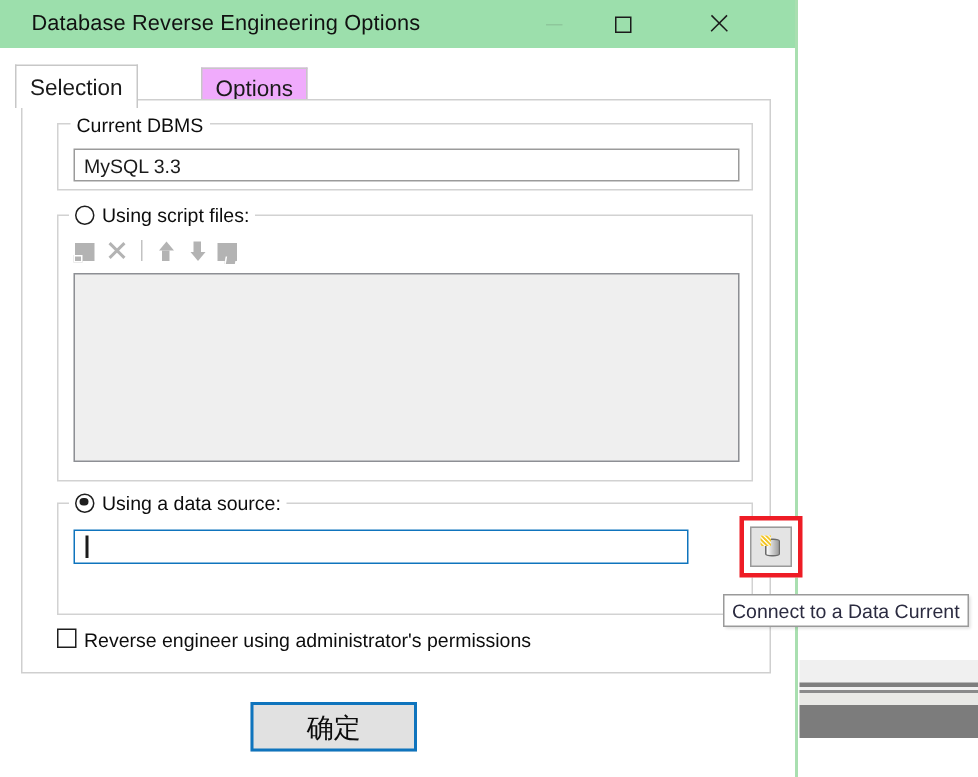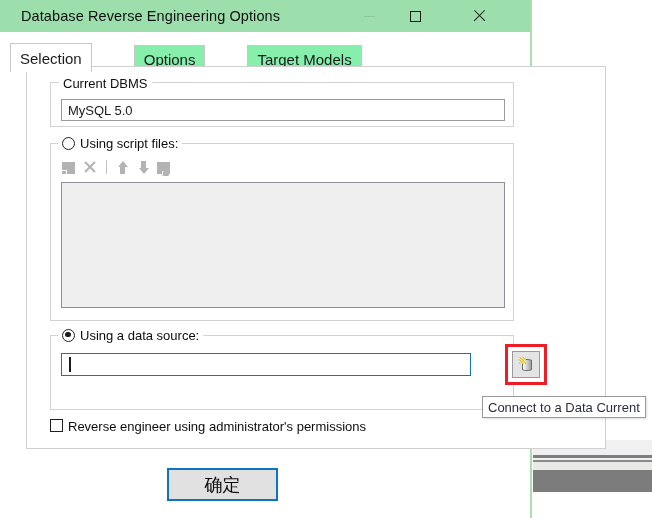--- a/index.html
+++ b/index.html
@@ -137,39 +137,39 @@
   }
   .tab {
     height: 27px;
     padding: 0 9px;
     display: flex;
     align-items: center;
     font-size: 15px;
     color: #1b1b1b;
     border: 1px solid #c7c7c7;
     border-bottom: none;
-    background: #86efac;
+    background: #f0abfc;
     box-sizing: border-box;
     margin-right: -1px;
     position: relative;
     white-space: nowrap;
   }
   .tab.active {
     background: #ffffff;
     border-color: #c7c7c7;
     z-index: 3;
     height: 29px;
     font-weight: 500;
   }
 
   #tab-body {
     position: absolute;
-    left: 26px;
+    left: 14px;
     top: 66px;
-    width: 580px;
+    width: 500px;
     height: 383px;
     border: 1px solid #cfcfcf;
     background: #ffffff;
     box-sizing: border-box;
     z-index: 2;
   }
 
   
   .group-box {
     position: absolute;
@@ -513,31 +513,28 @@
     </div>
   </div>
 
   <div id="tab-strip">
     <div class="tab active">
       <span>Selection</span>
     </div>
     <div class="tab">
       <span>Options</span>
     </div>
-    <div class="tab">
-      <span>Target Models</span>
-    </div>
   </div>
 
   <div id="tab-body">
 
     <div class="group-box" id="group-current-dbms">
       <div class="group-legend">Current DBMS</div>
       <div id="dbms-input">
-        <span>MySQL 5.0</span>
+        <span>MySQL 3.3</span>
       </div>
     </div>
 
     <div class="group-box" id="group-data-source">
       <div class="group-legend radio-legend">
         <span class="radio-outer checked"></span>
         <span class="legend-label">Using a data source:</span>
       </div>
 
       <div id="datasource-input" placeholder="">

